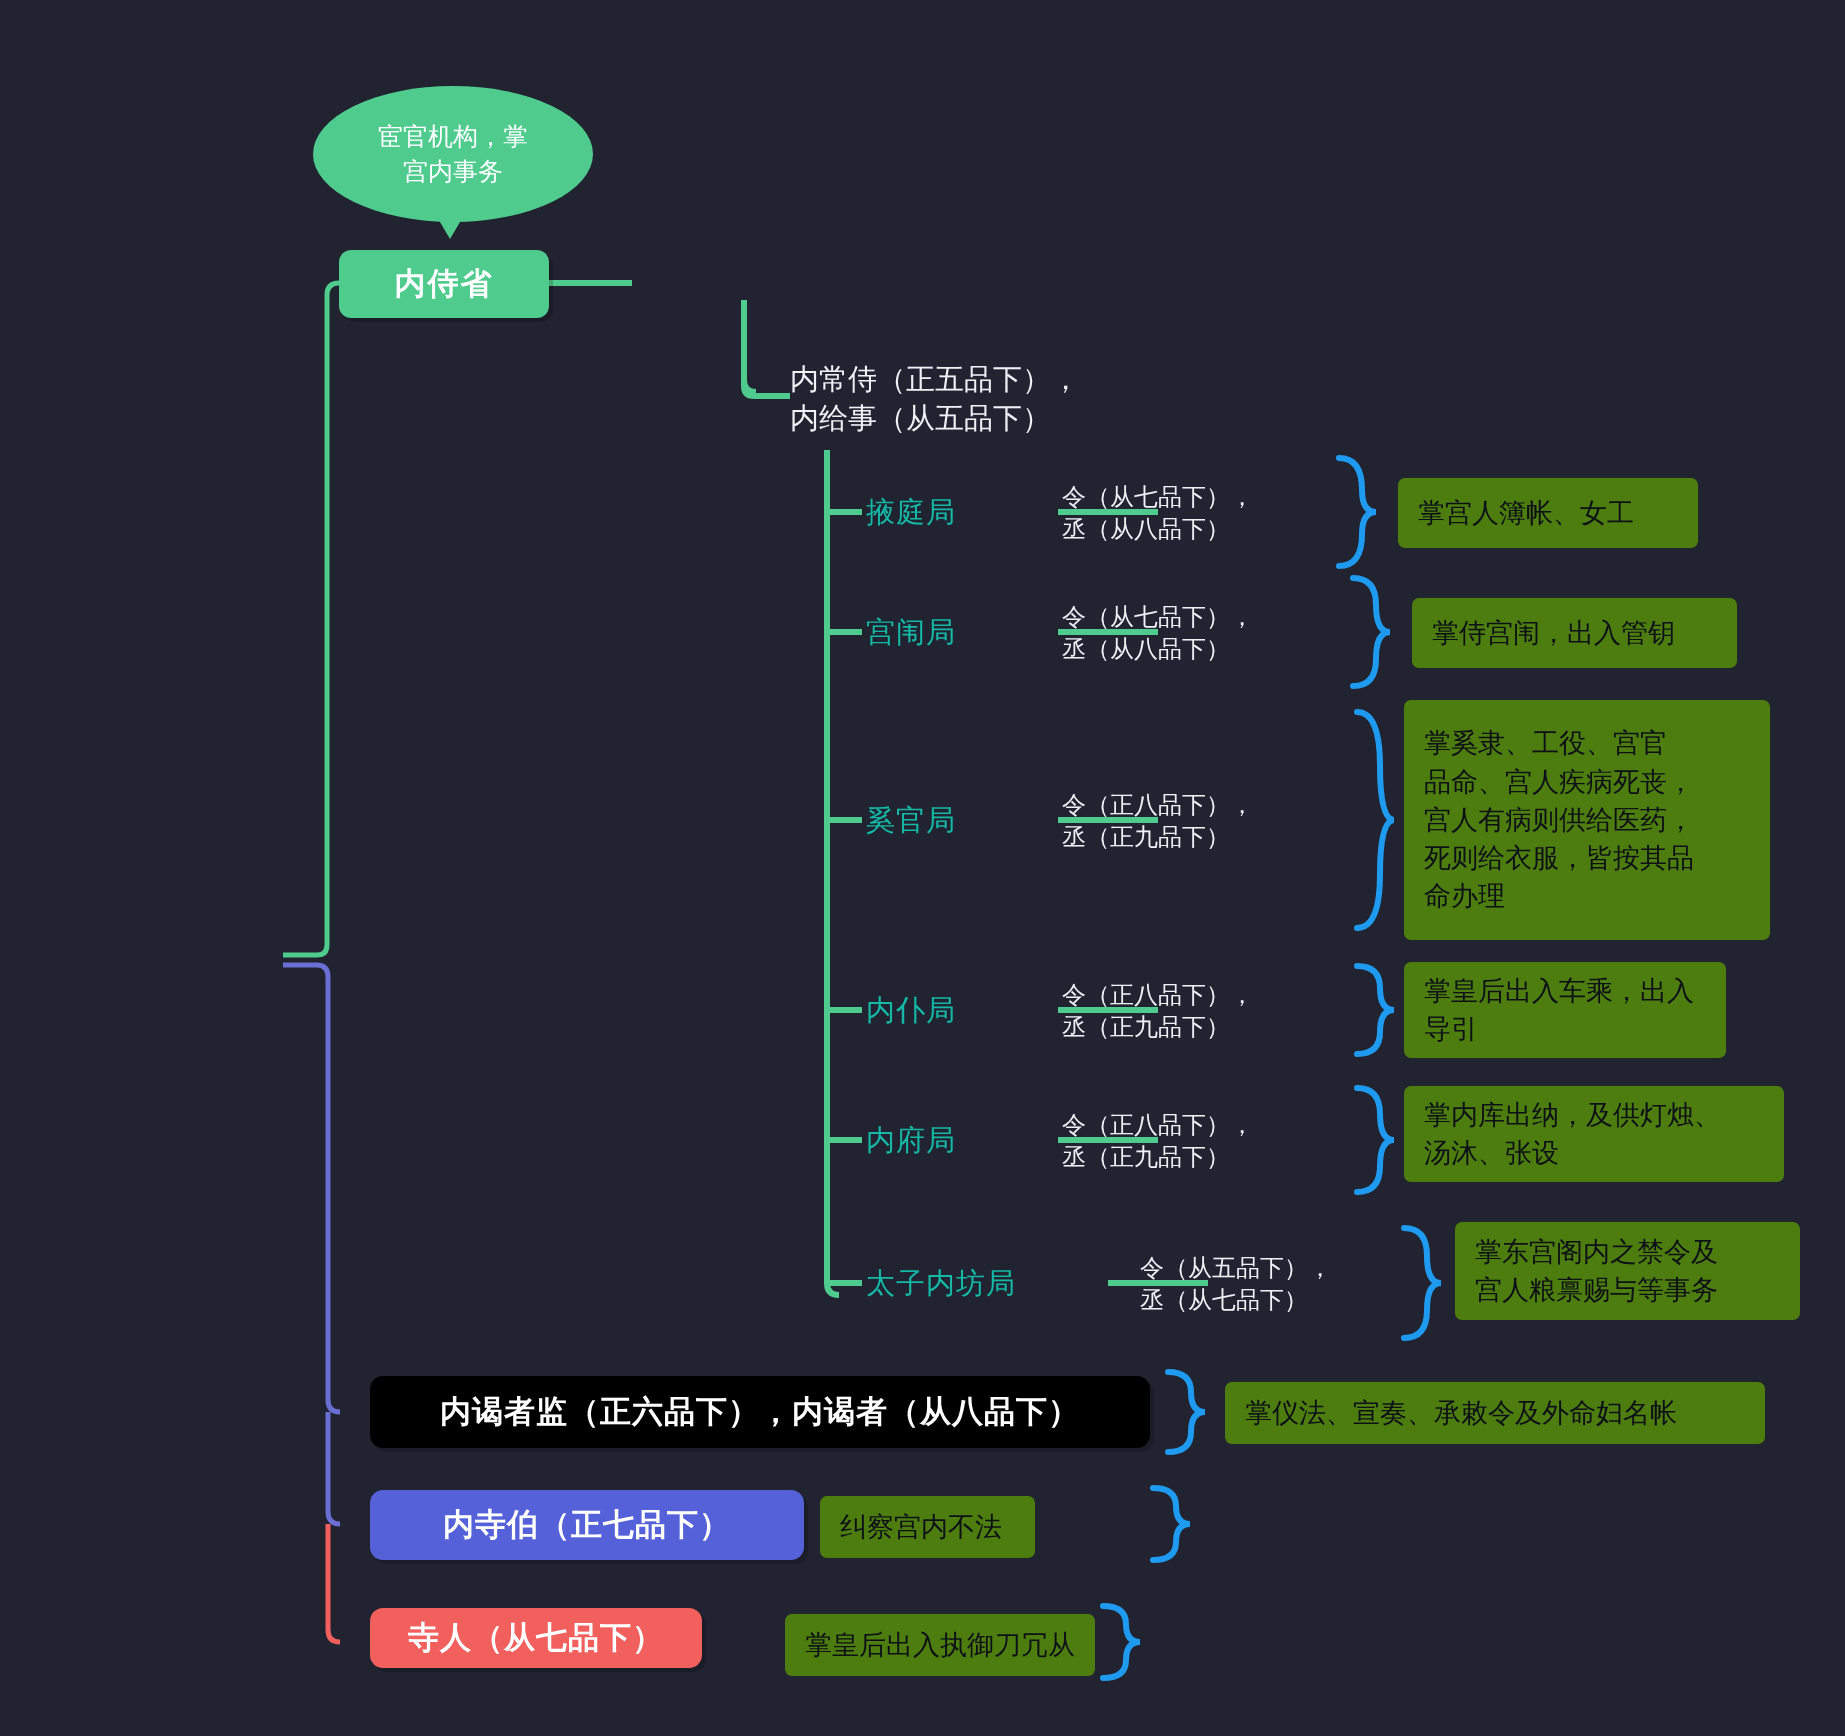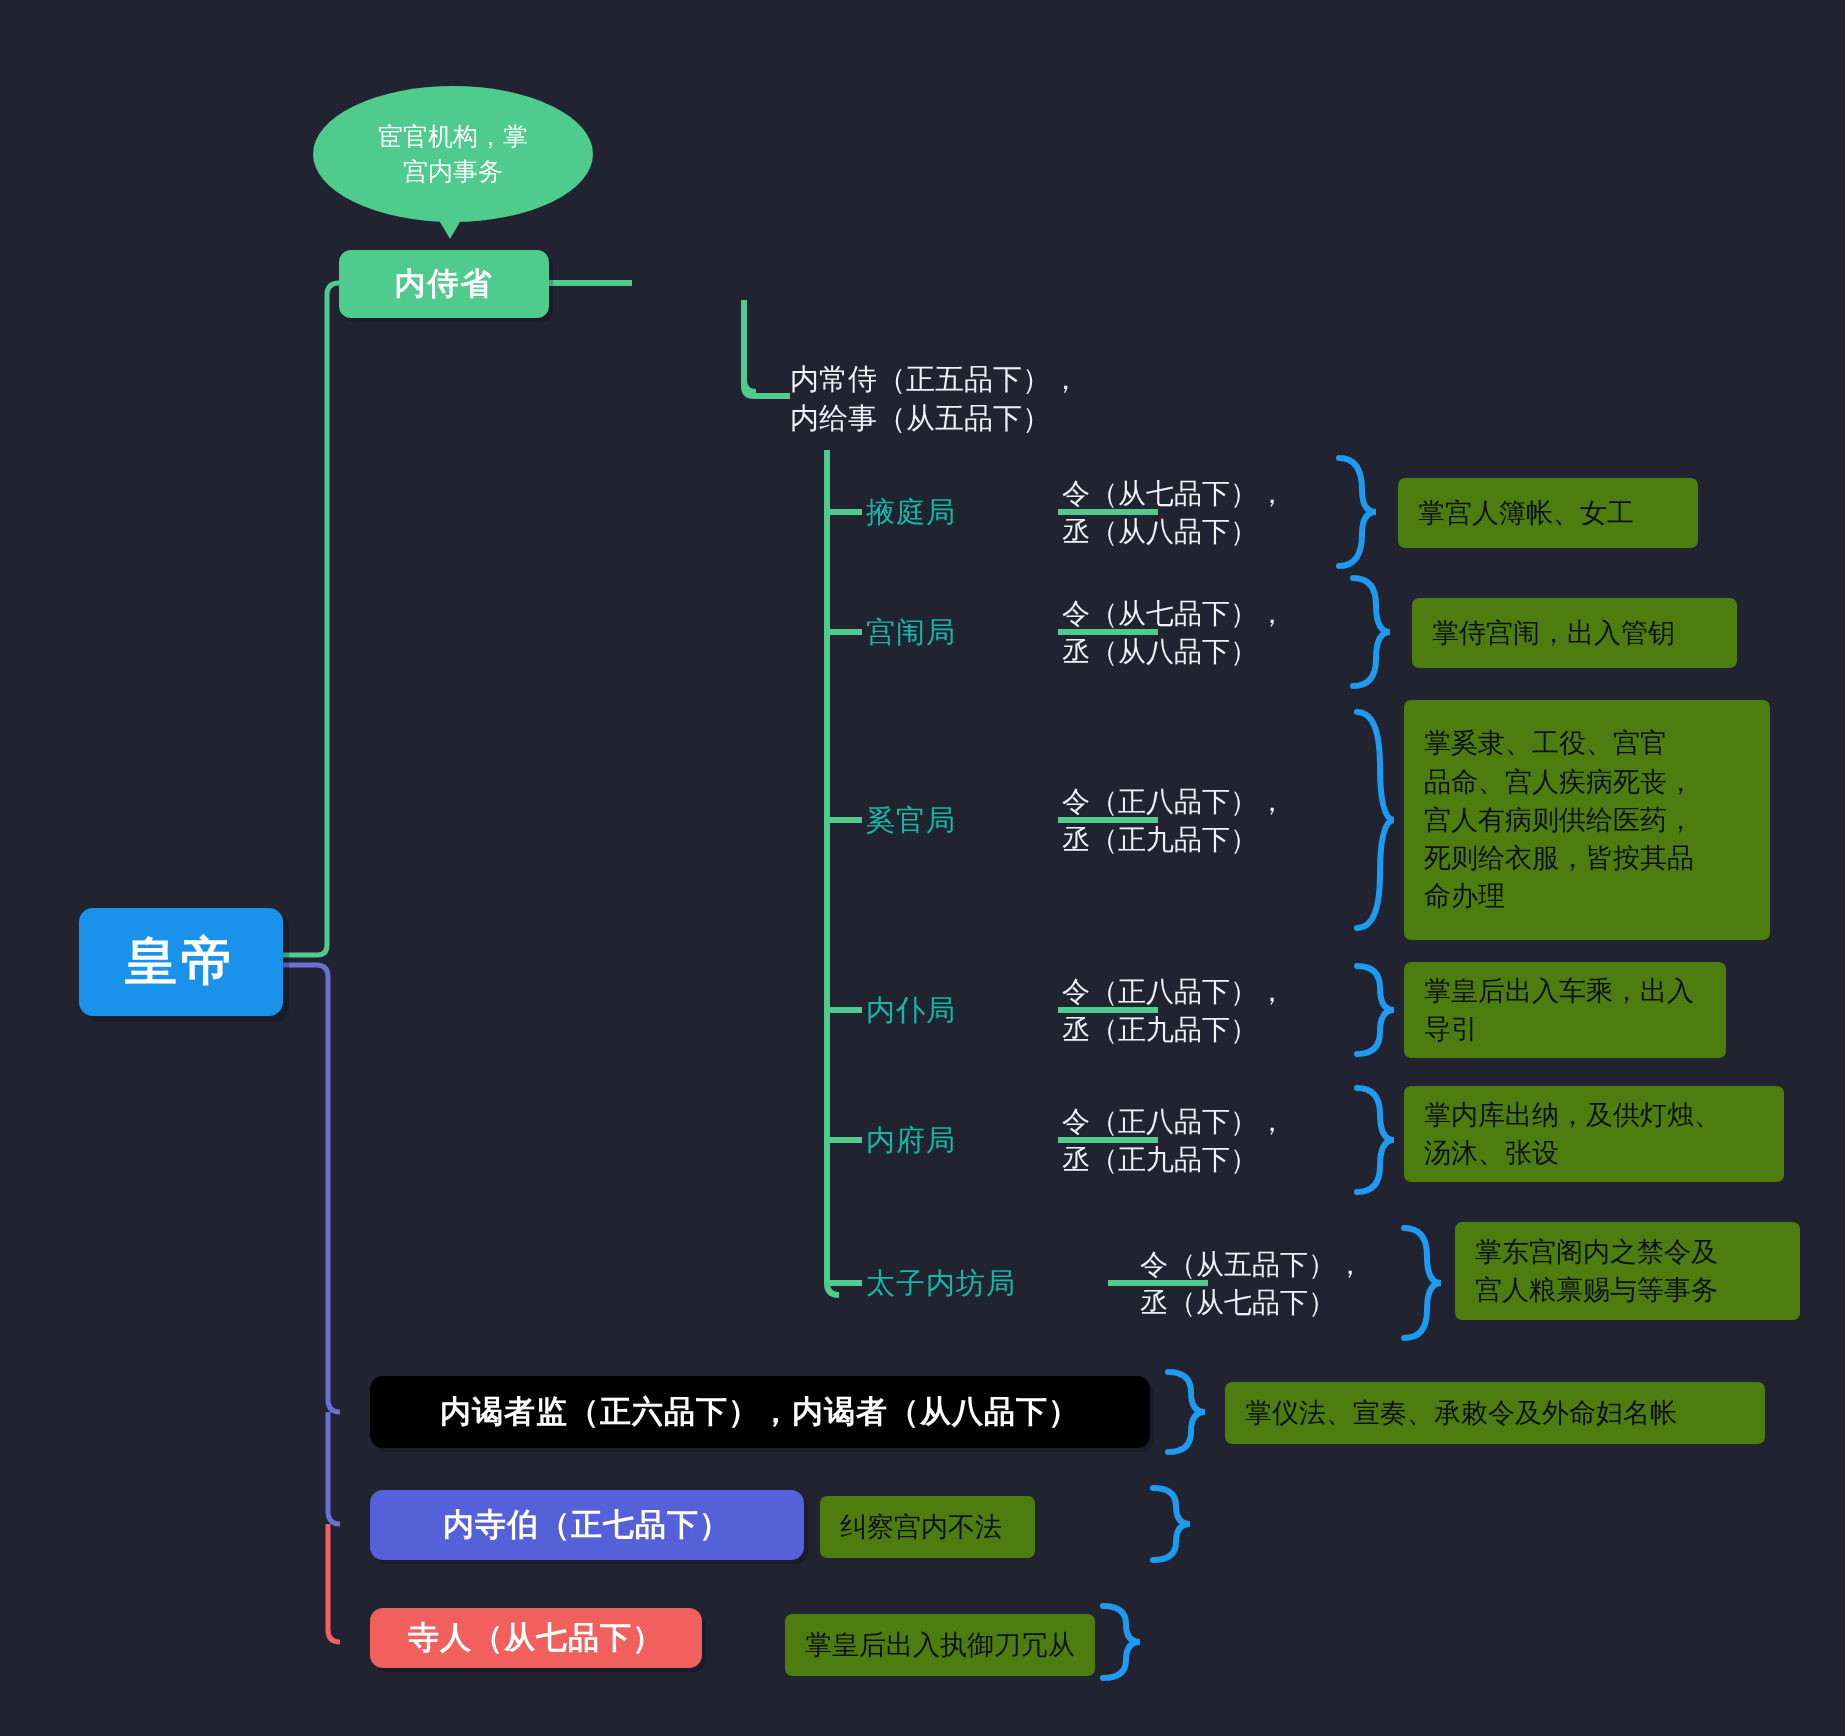--- a/index.html
+++ b/index.html
@@ -74,21 +74,21 @@
   }
   
   .plain {
     color: #eef1f6;
     font-size: 29px;
     line-height: 1.34;
     text-align: left;
     justify-content: flex-start;
   }
   .plain.sm {
-    font-size: 28px;
+    font-size: 24px;
   }
   .office {
     color: #14b8a6;
     font-size: 29px;
     letter-spacing: 1px;
     text-align: left;
     justify-content: flex-start;
   }
   
   .note {
@@ -159,21 +159,20 @@
 
     <path d="M 1357 1088 Q 1380 1088 1380 1114 Q 1380 1140 1394 1140 Q 1380 1140 1380 1166 Q 1380 1192 1357 1192" fill="none" stroke="#1e9bf0" stroke-width="6" stroke-linecap="round"></path>
 
     <path d="M 1404 1228 Q 1427 1228 1427 1256 Q 1427 1283 1441 1283 Q 1427 1283 1427 1310 Q 1427 1338 1404 1338" fill="none" stroke="#1e9bf0" stroke-width="6" stroke-linecap="round"></path>
 
     <path d="M 1168 1372 Q 1191 1372 1191 1392 Q 1191 1412 1205 1412 Q 1191 1412 1191 1432 Q 1191 1452 1168 1452" fill="none" stroke="#1e9bf0" stroke-width="6" stroke-linecap="round"></path>
     <path d="M 1153 1488 Q 1176 1488 1176 1506 Q 1176 1524 1190 1524 Q 1176 1524 1176 1542 Q 1176 1560 1153 1560" fill="none" stroke="#1e9bf0" stroke-width="6" stroke-linecap="round"></path>
     <path d="M 1103 1606 Q 1126 1606 1126 1624 Q 1126 1642 1140 1642 Q 1126 1642 1126 1660 Q 1126 1678 1103 1678" fill="none" stroke="#1e9bf0" stroke-width="6" stroke-linecap="round"></path>
   </svg>
 
-  <div class="node root" style="left:79px; top:908px; width:204px; height:108px;">皇帝</div>
 
   <div class="node bubble" style="left:313px; top:86px; width:280px; height:136px;">宦官机构，掌
 宫内事务</div>
   <div class="bubble-tail" style="left:424px; top:195px;"></div>
 
   <div class="node dept" style="left:339px; top:250px; width:210px; height:68px;">内侍省</div>
 
 
   <div class="node plain" style="left:790px; top:352px; width:440px; height:94px;">内常侍（正五品下），
 内给事（从五品下）</div>

